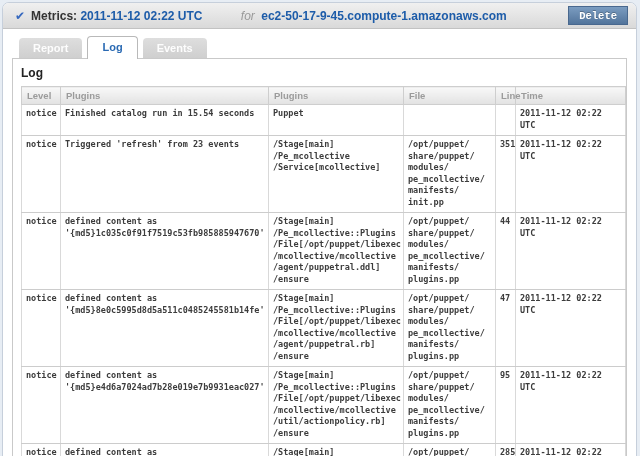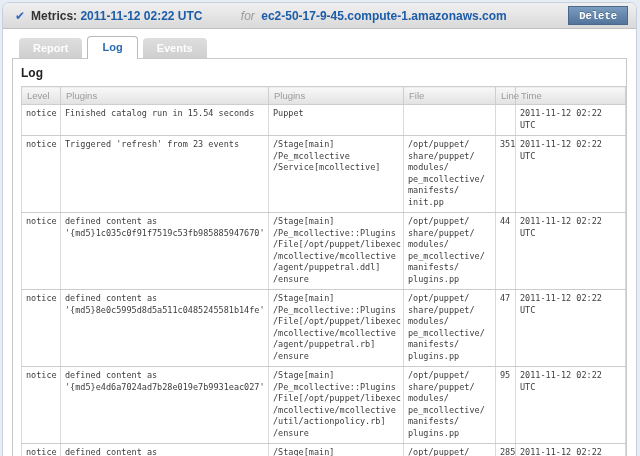--- a/index.html
+++ b/index.html
@@ -80,37 +80,38 @@
   
   table.log-table {
     border-collapse: collapse;
     table-layout: fixed;
     width: 604px;
   }
   table.log-table th {
     background: linear-gradient(#f8f8f8, #e2e2e2);
     color: #9b9b9b;
     font-size: 9.5px;
-    font-weight: normal;
+    font-weight: bold;
     text-align: left;
     padding: 3px 5px;
     border: 1px solid #cecece;
   }
   table.log-table td {
     font-family: "DejaVu Sans Mono", "Liberation Mono", monospace;
     font-size: 8.5px;
     line-height: 11.5px;
     color: #3c3c3c;
     vertical-align: top;
     padding: 3px 4px 4px 4px;
     border-left: 1px solid #d9d9d9;
     border-right: 1px solid #d9d9d9;
     border-bottom: 1px solid #cccccc;
     white-space: pre-line;
     overflow: hidden;
+    font-weight: bold;
   }
   col.c-level  { width: 39px; }
   col.c-msg    { width: 208px; }
   col.c-src    { width: 135px; }
   col.c-file   { width: 92px; }
   col.c-line   { width: 20px; }
   col.c-time   { width: 110px; }
 </style>
 </head>
 <body>

